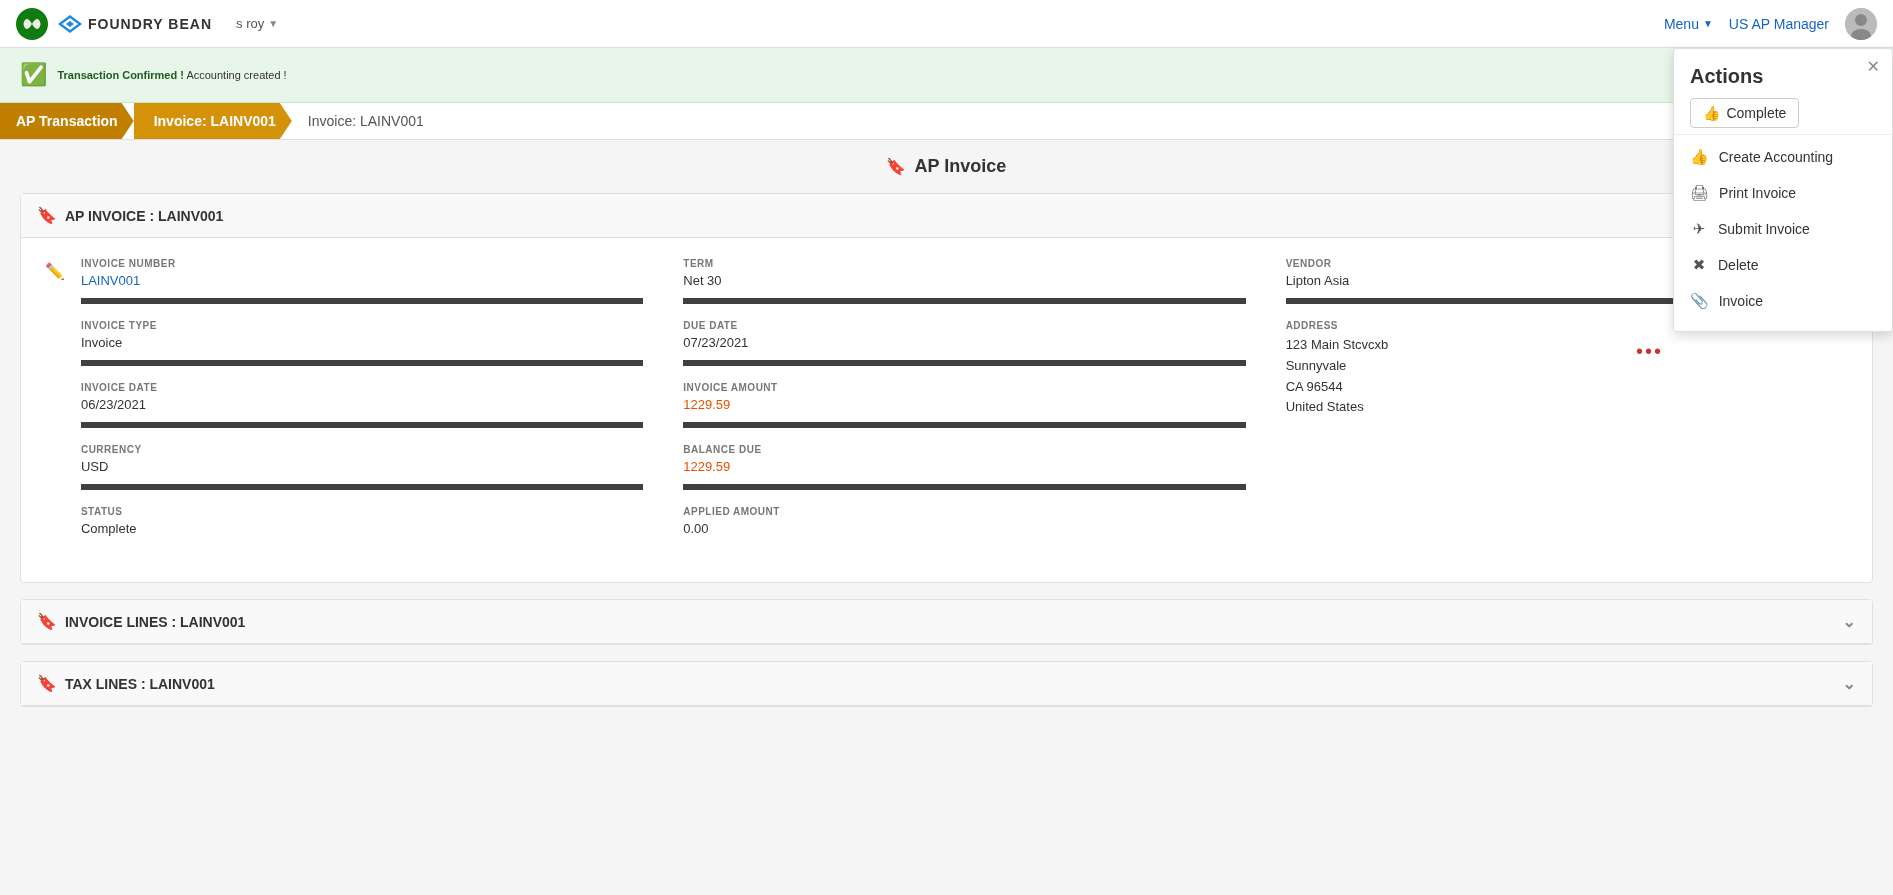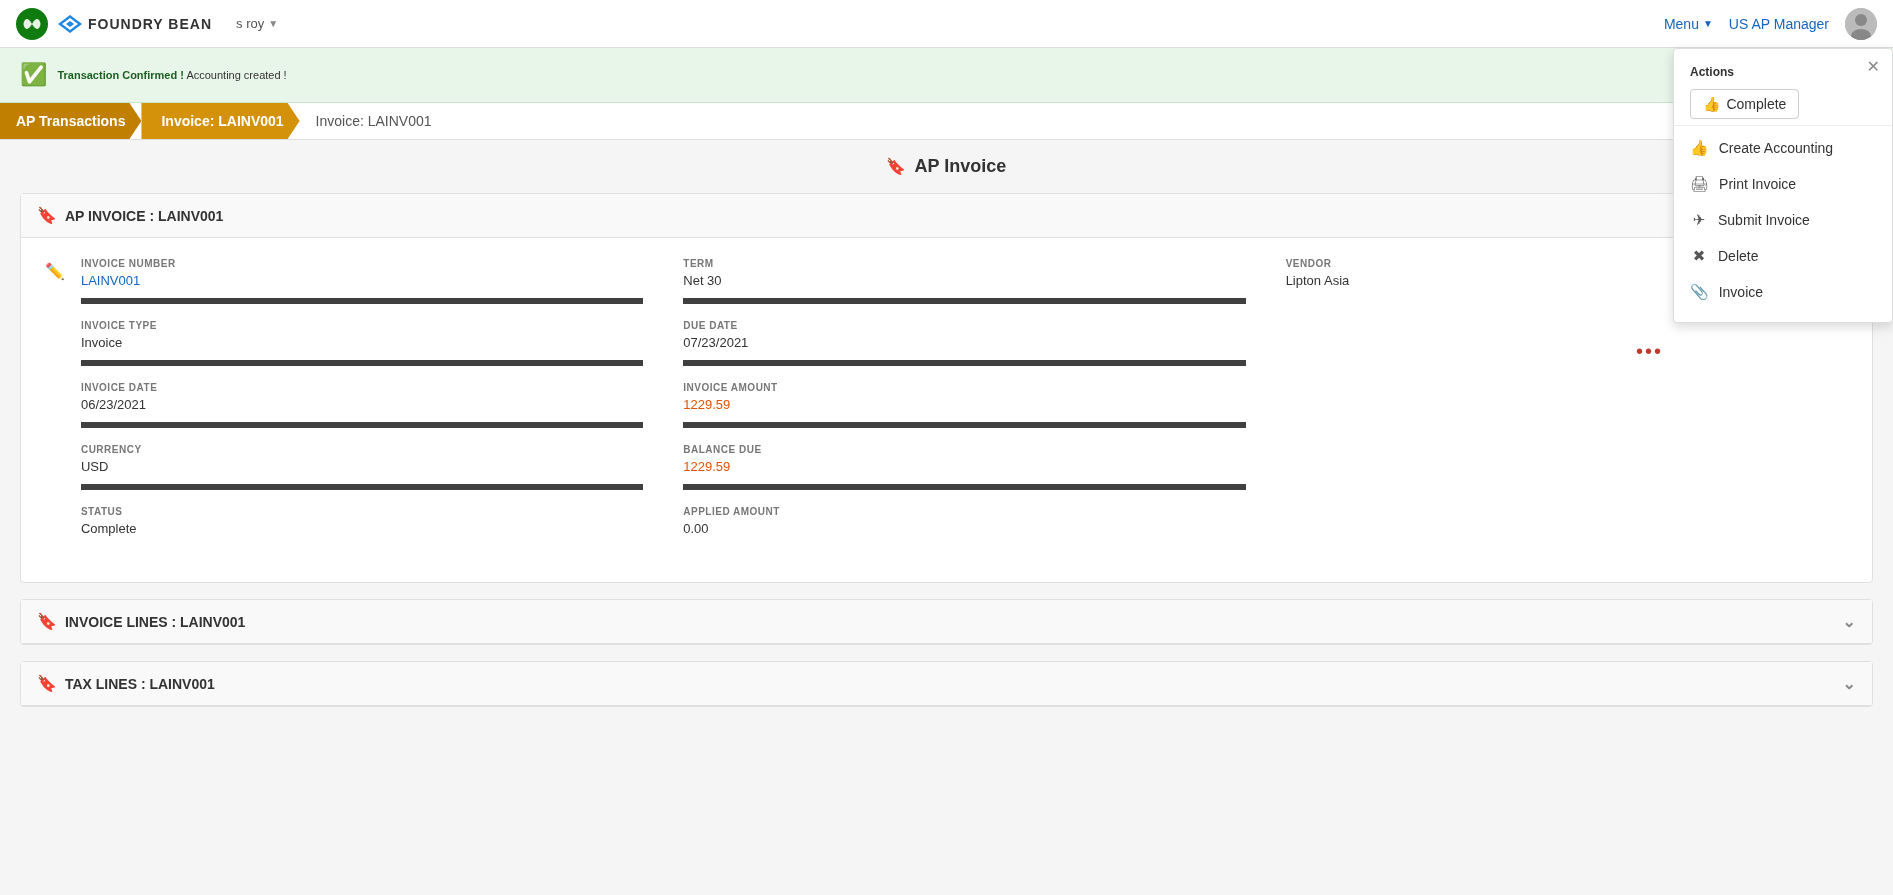--- a/index.html
+++ b/index.html
@@ -220,21 +220,21 @@
       right: 0;
       width: 220px;
       background: white;
       border: 1px solid #ddd;
       border-radius: 4px;
       box-shadow: 0 4px 12px rgba(0,0,0,0.15);
       z-index: 100;
       padding: 12px 0;
     }
     .actions-title {
-      font-size: 12px;
+      font-size: 20px;
       font-weight: bold;
       padding: 4px 20px 10px 16px;
       color: #333;
     }
     .actions-close {
       position: absolute;
       top: 8px;
       right: 12px;
       cursor: pointer;
       color: #888;
@@ -342,21 +342,21 @@
 </div>
 
 <div class="success-banner">
   <span class="success-icon">✅</span>
   <span class="success-text">
     <strong>Transaction Confirmed !</strong><span> Accounting created !</span>
   </span>
 </div>
 
 <div class="breadcrumb-row">
-  <div class="breadcrumb-item">AP Transactions</div>
+  <div class="breadcrumb-item">AP Transaction</div>
   <div class="breadcrumb-item active">Invoice: LAINV001</div>
   <div class="breadcrumb-current">Invoice: LAINV001</div>
 </div>
 
 <div class="main-content relative-container">
 
   <div class="section-title-center">
     <span class="bookmark-icon">🔖</span>
     <span>AP Invoice</span>
   </div>
@@ -418,20 +418,29 @@
             <div class="form-row">
               <span class="form-label">APPLIED AMOUNT</span>
               <span class="form-value">0.00</span>
             </div>
           </div>
 
           <div class="form-column">
             <div class="form-row">
               <span class="form-label">VENDOR</span>
               <span class="form-value">Lipton Asia</span>
+            </div>
+            <div class="form-row">
+              <span class="form-label">ADDRESS</span>
+              <div class="form-value vendor-address">
+                <div>123 Main Stcvcxb</div>
+                <div>Sunnyvale</div>
+                <div>CA 96544</div>
+                <div>United States</div>
+              </div>
             </div>
           </div>
         </div>
       </div>
     </div>
   </div>
 
   <div class="card">
     <div class="card-header">
       <span class="bookmark-icon">🔖</span>

